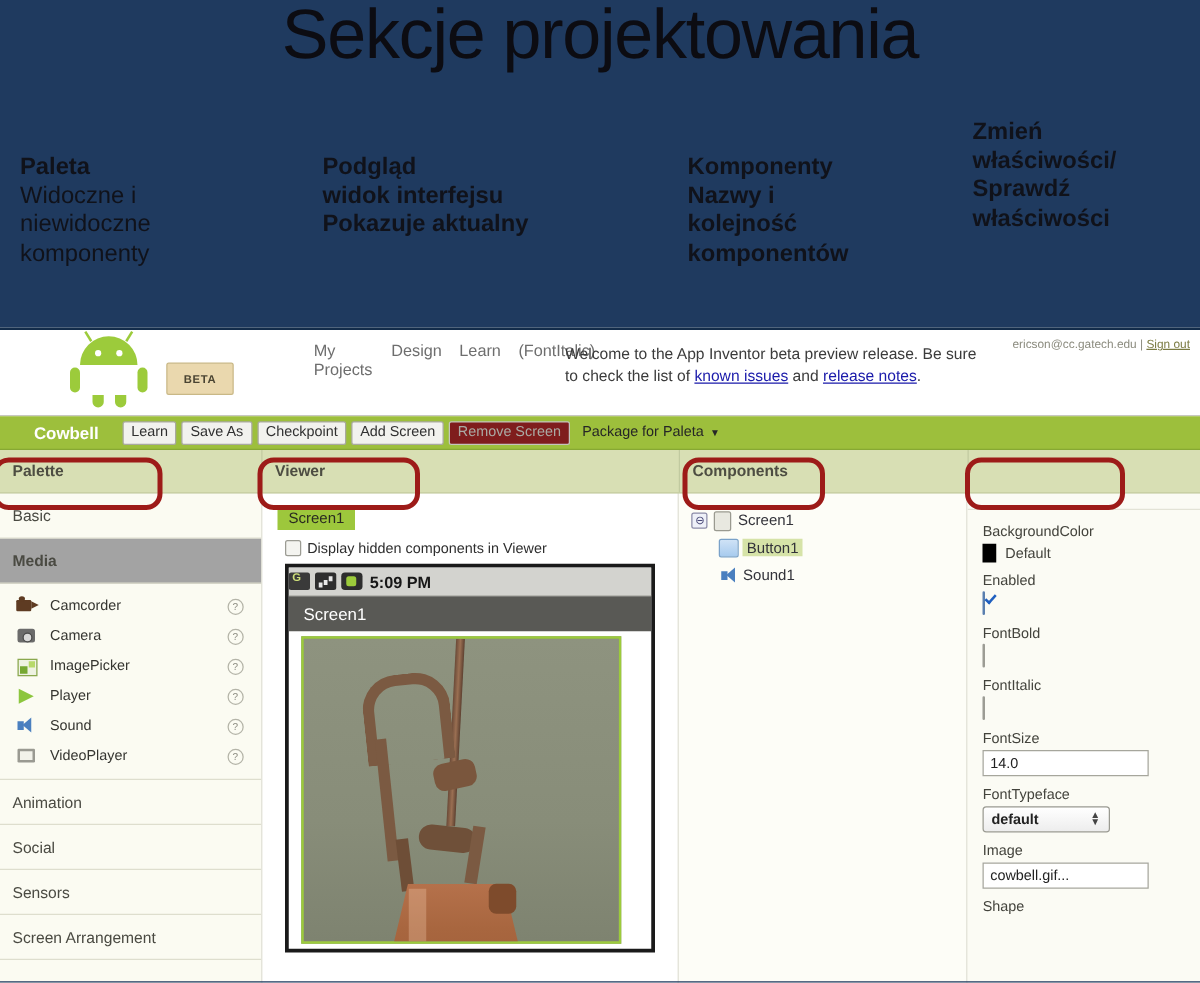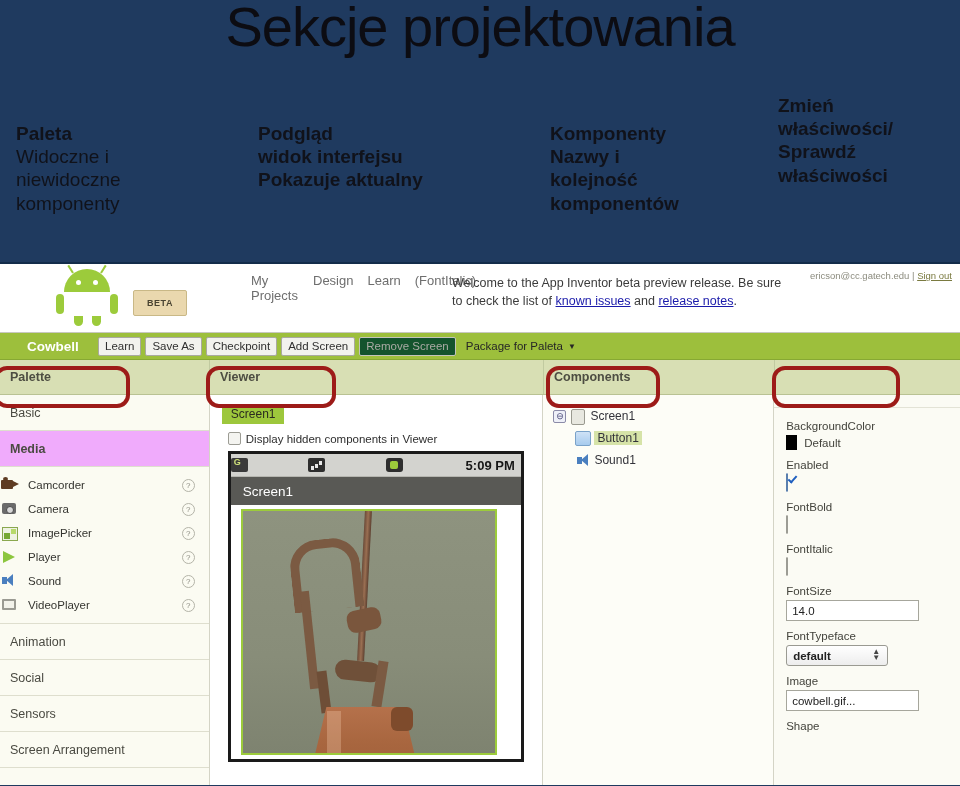--- a/index.html
+++ b/index.html
@@ -85,21 +85,21 @@
     border-bottom:1px solid #87a833;display:flex;align-items:center;text-align:center;
   }
   .proj-name{
     margin-left:8px;width:90px;font-size:13.5px;font-weight:bold;color:#ffffff;
   }
   .tb-btn{
     height:17px;padding:0 6px;margin-right:4px;
     background:#f2f2ee;border:1px solid #a9a9a0;border-radius:2px;
     font-size:11.5px;color:#303030;display:flex;align-items:center;white-space:nowrap;
   }
-  .tb-btn.disabled{color:#aaaaa4;background:#14532d;border-color:#c4c4bc;}
+  .tb-btn.disabled{color:#aaaaa4;background:#7f1d1d;border-color:#c4c4bc;}
   .tb-btn.plain{background:transparent;border:none;color:#262626;}
 
   
   .panelhead{
     position:relative;height:34px;background:#d8dfb4;
     border-bottom:1px solid #b9c293;display:flex;
   }
   .ph{display:flex;align-items:center;font-size:12.5px;font-weight:bold;color:#4d4d42;}
   .ph span{padding-left:10px;}
   .ph-sep{width:1px;background:#c1caa0;}
@@ -108,24 +108,24 @@
   .cols{position:relative;height:396px;display:flex;background:#fbfbf4;}
   .col{position:relative;height:100%;overflow:hidden;}
   .col-sep{width:1px;background:#d4d4c6;height:100%;}
 
   
   .palette{width:209px;background:#fbfbf2;}
   .pal-row{
     height:35px;display:flex;align-items:center;padding-left:10px;
     font-size:12.5px;color:#4a4a42;border-bottom:1px solid #dedece;
   }
-  .pal-row.section{background:#f0abfc;}
+  .pal-row.section{background:#a3a3a3;}
   .pal-row.bold{font-weight:bold;}
   .pal-item{
-    height:24px;display:flex;align-items:center;
+    height:24px;display:flex;align-items:center;padding-left:12px;
     font-size:11.5px;color:#353530;position:relative;
   }
   .pal-item .pi-icon{width:20px;height:16px;margin-right:8px;position:relative;flex:0 0 20px;}
   .pal-item .pi-label{flex:1;}
   .pal-item .pi-help{
     width:11px;height:11px;border-radius:50%;border:1px solid #b4b4a8;
     font-size:8px;color:#8c8c82;display:flex;align-items:center;justify-content:center;
     margin-right:14px;
   }
   .items-wrap{padding:6px 0 6px 0;border-bottom:1px solid #dedece;}
@@ -162,21 +162,21 @@
     border:solid #1f5fbf;border-width:0 2px 2px 0;transform:rotate(42deg);
   }
   .chk-row .chk-label{font-size:11.5px;color:#2e2e2e;}
 
   .phone{
     margin:6px 0 0 18px;width:290px;height:305px;
     border:3px solid #1a1a1a;background:#ffffff;position:relative;overflow:hidden;
   }
   .status-bar{
     height:22px;background:#d3d3cf;border-bottom:1px solid #b6b6b0;
-    display:flex;align-items:center;justify-content:space-between;padding-right:6px;gap:4px;
+    display:flex;align-items:center;justify-content:flex-start;padding-right:6px;gap:4px;
   }
   .sb-icon{width:17px;height:14px;border-radius:2px;position:relative;}
   .sb-g{background:#3a3a3a;}
   .sb-g:after{content:"G";position:absolute;left:3px;top:-1px;font-size:9px;font-weight:bold;color:#cfe07a;}
   .sb-sig{background:#2e2e2e;}
   .sb-sig:after{content:"";position:absolute;left:3px;bottom:2px;width:3px;height:4px;background:#e8e8e8;box-shadow:4px -2px 0 0 #e8e8e8,8px -5px 0 0 #e8e8e8;}
   .sb-bat{background:#2e2e2e;border-radius:3px;}
   .sb-bat:after{content:"";position:absolute;left:4px;top:3px;width:8px;height:8px;background:#9ccb3b;border-radius:2px;}
   .sb-time{font-size:13px;font-weight:bold;color:#171717;margin-left:2px;}
   .title-bar{

